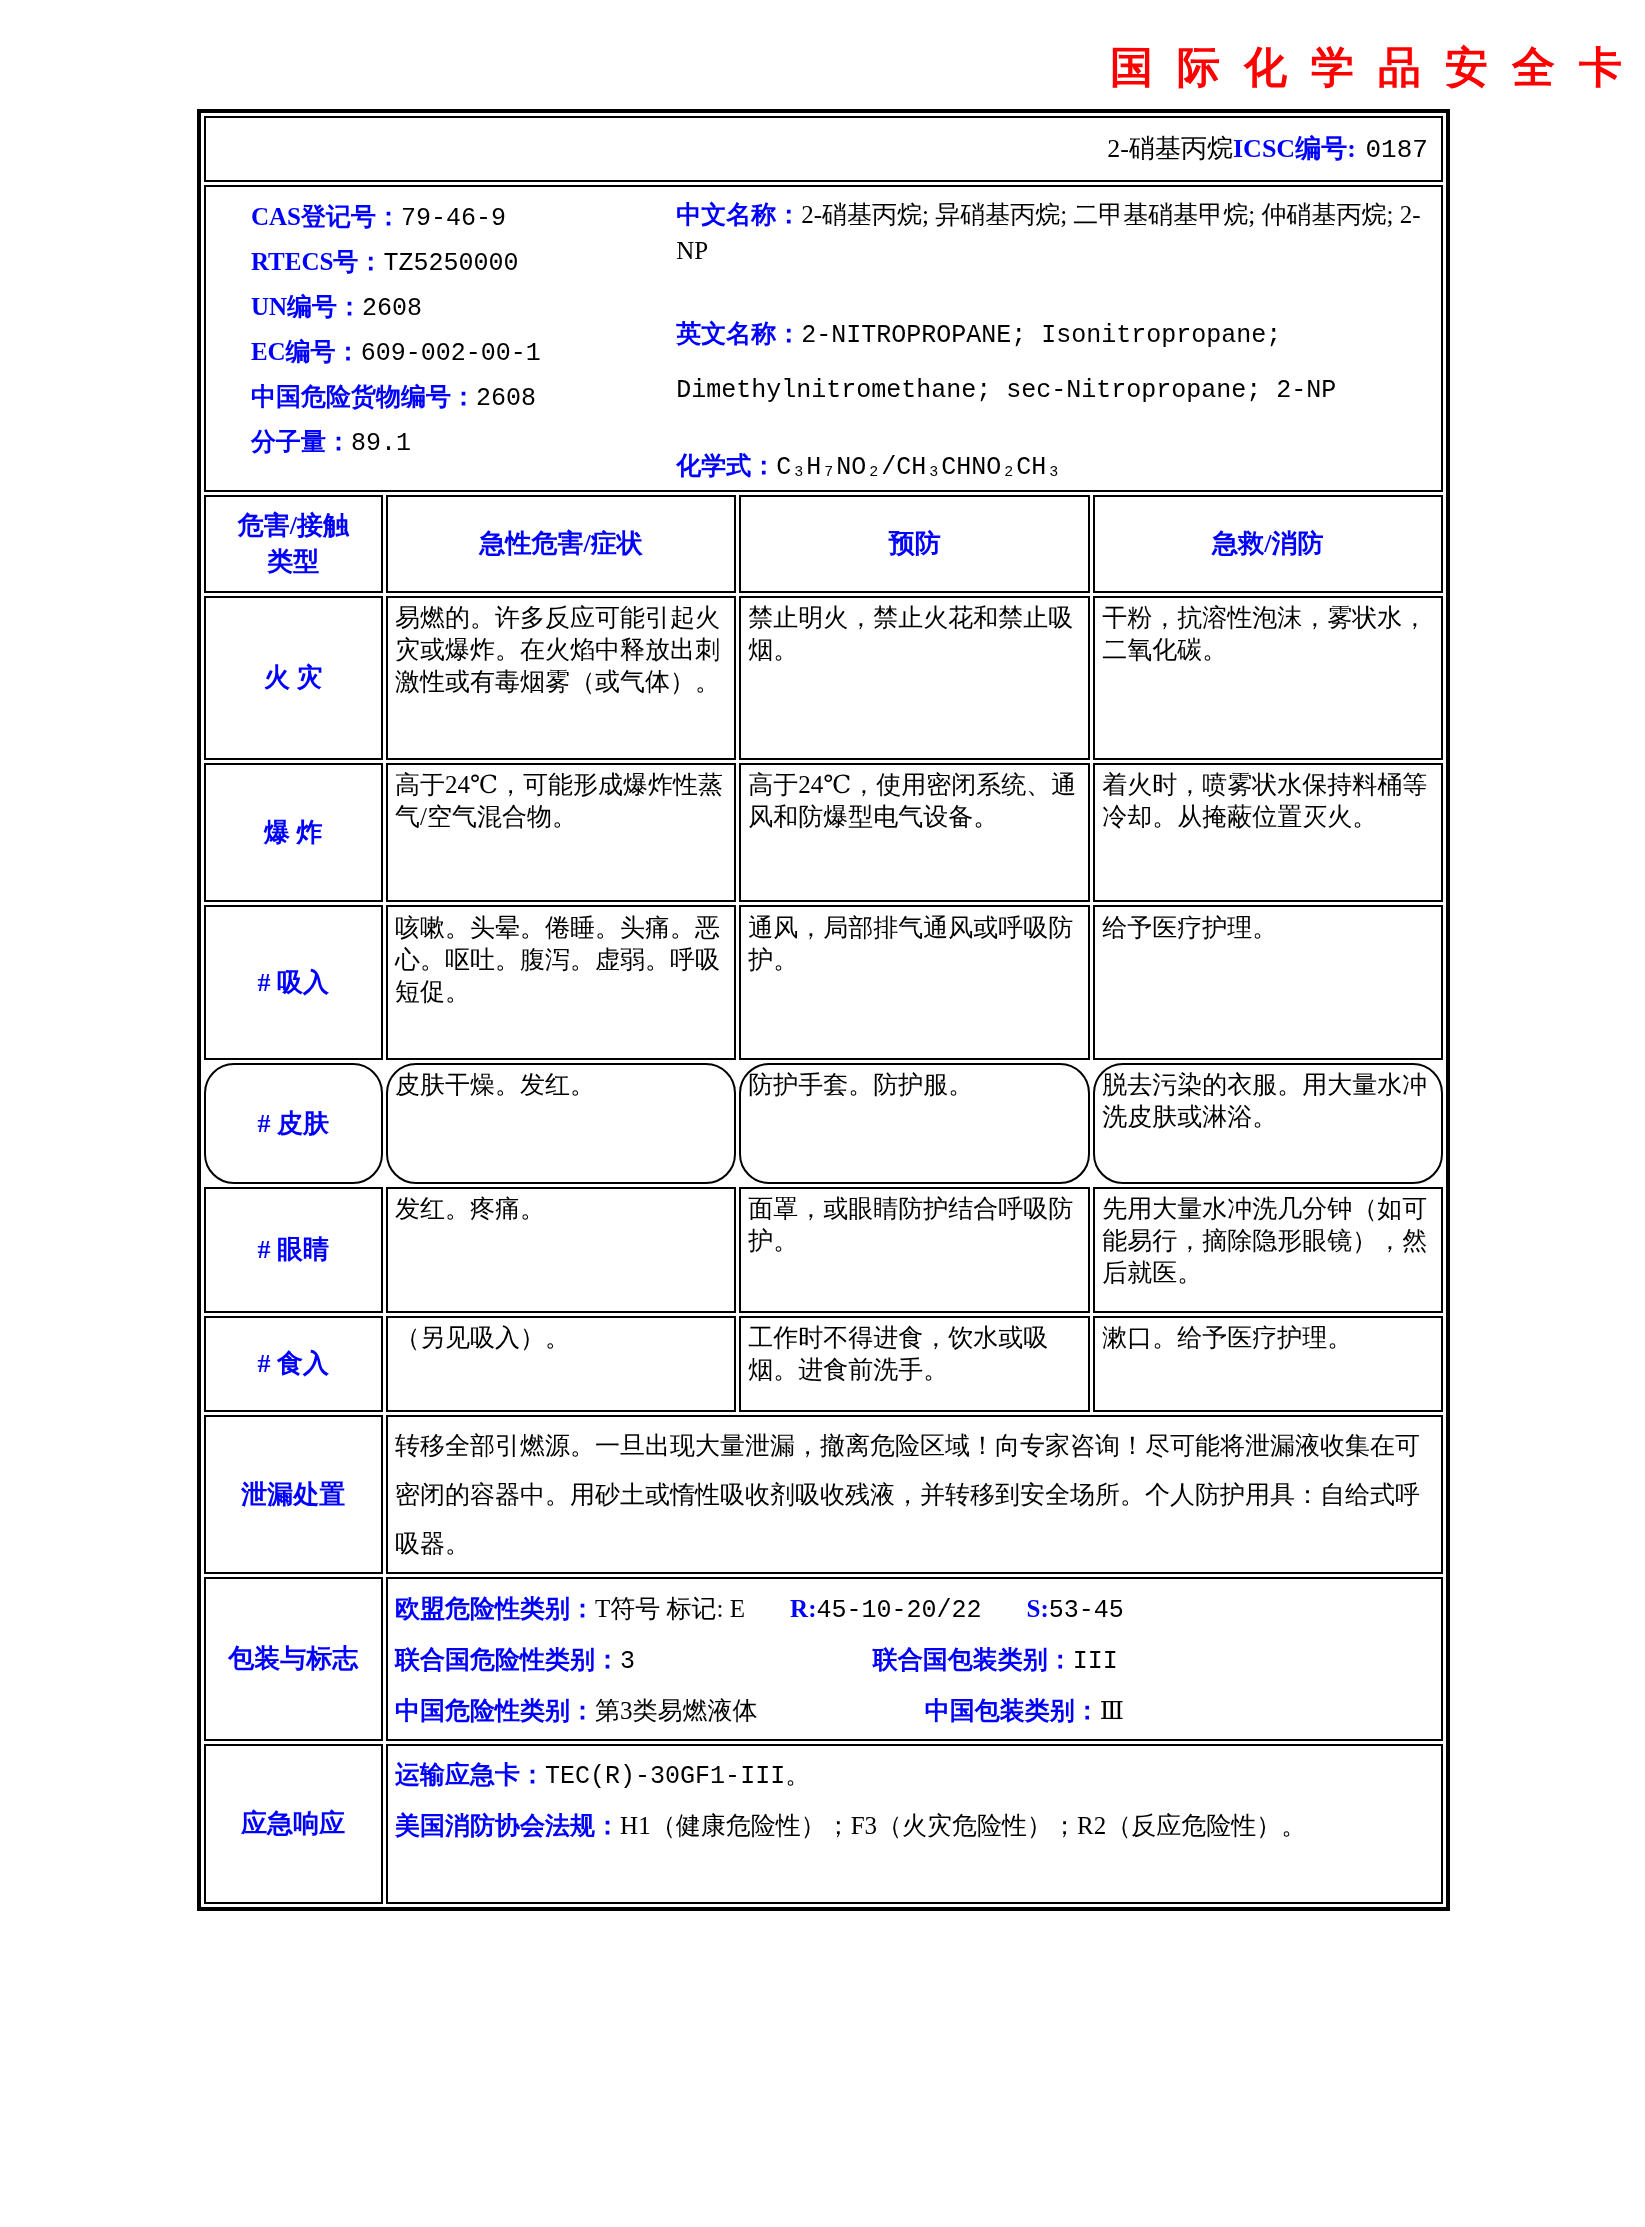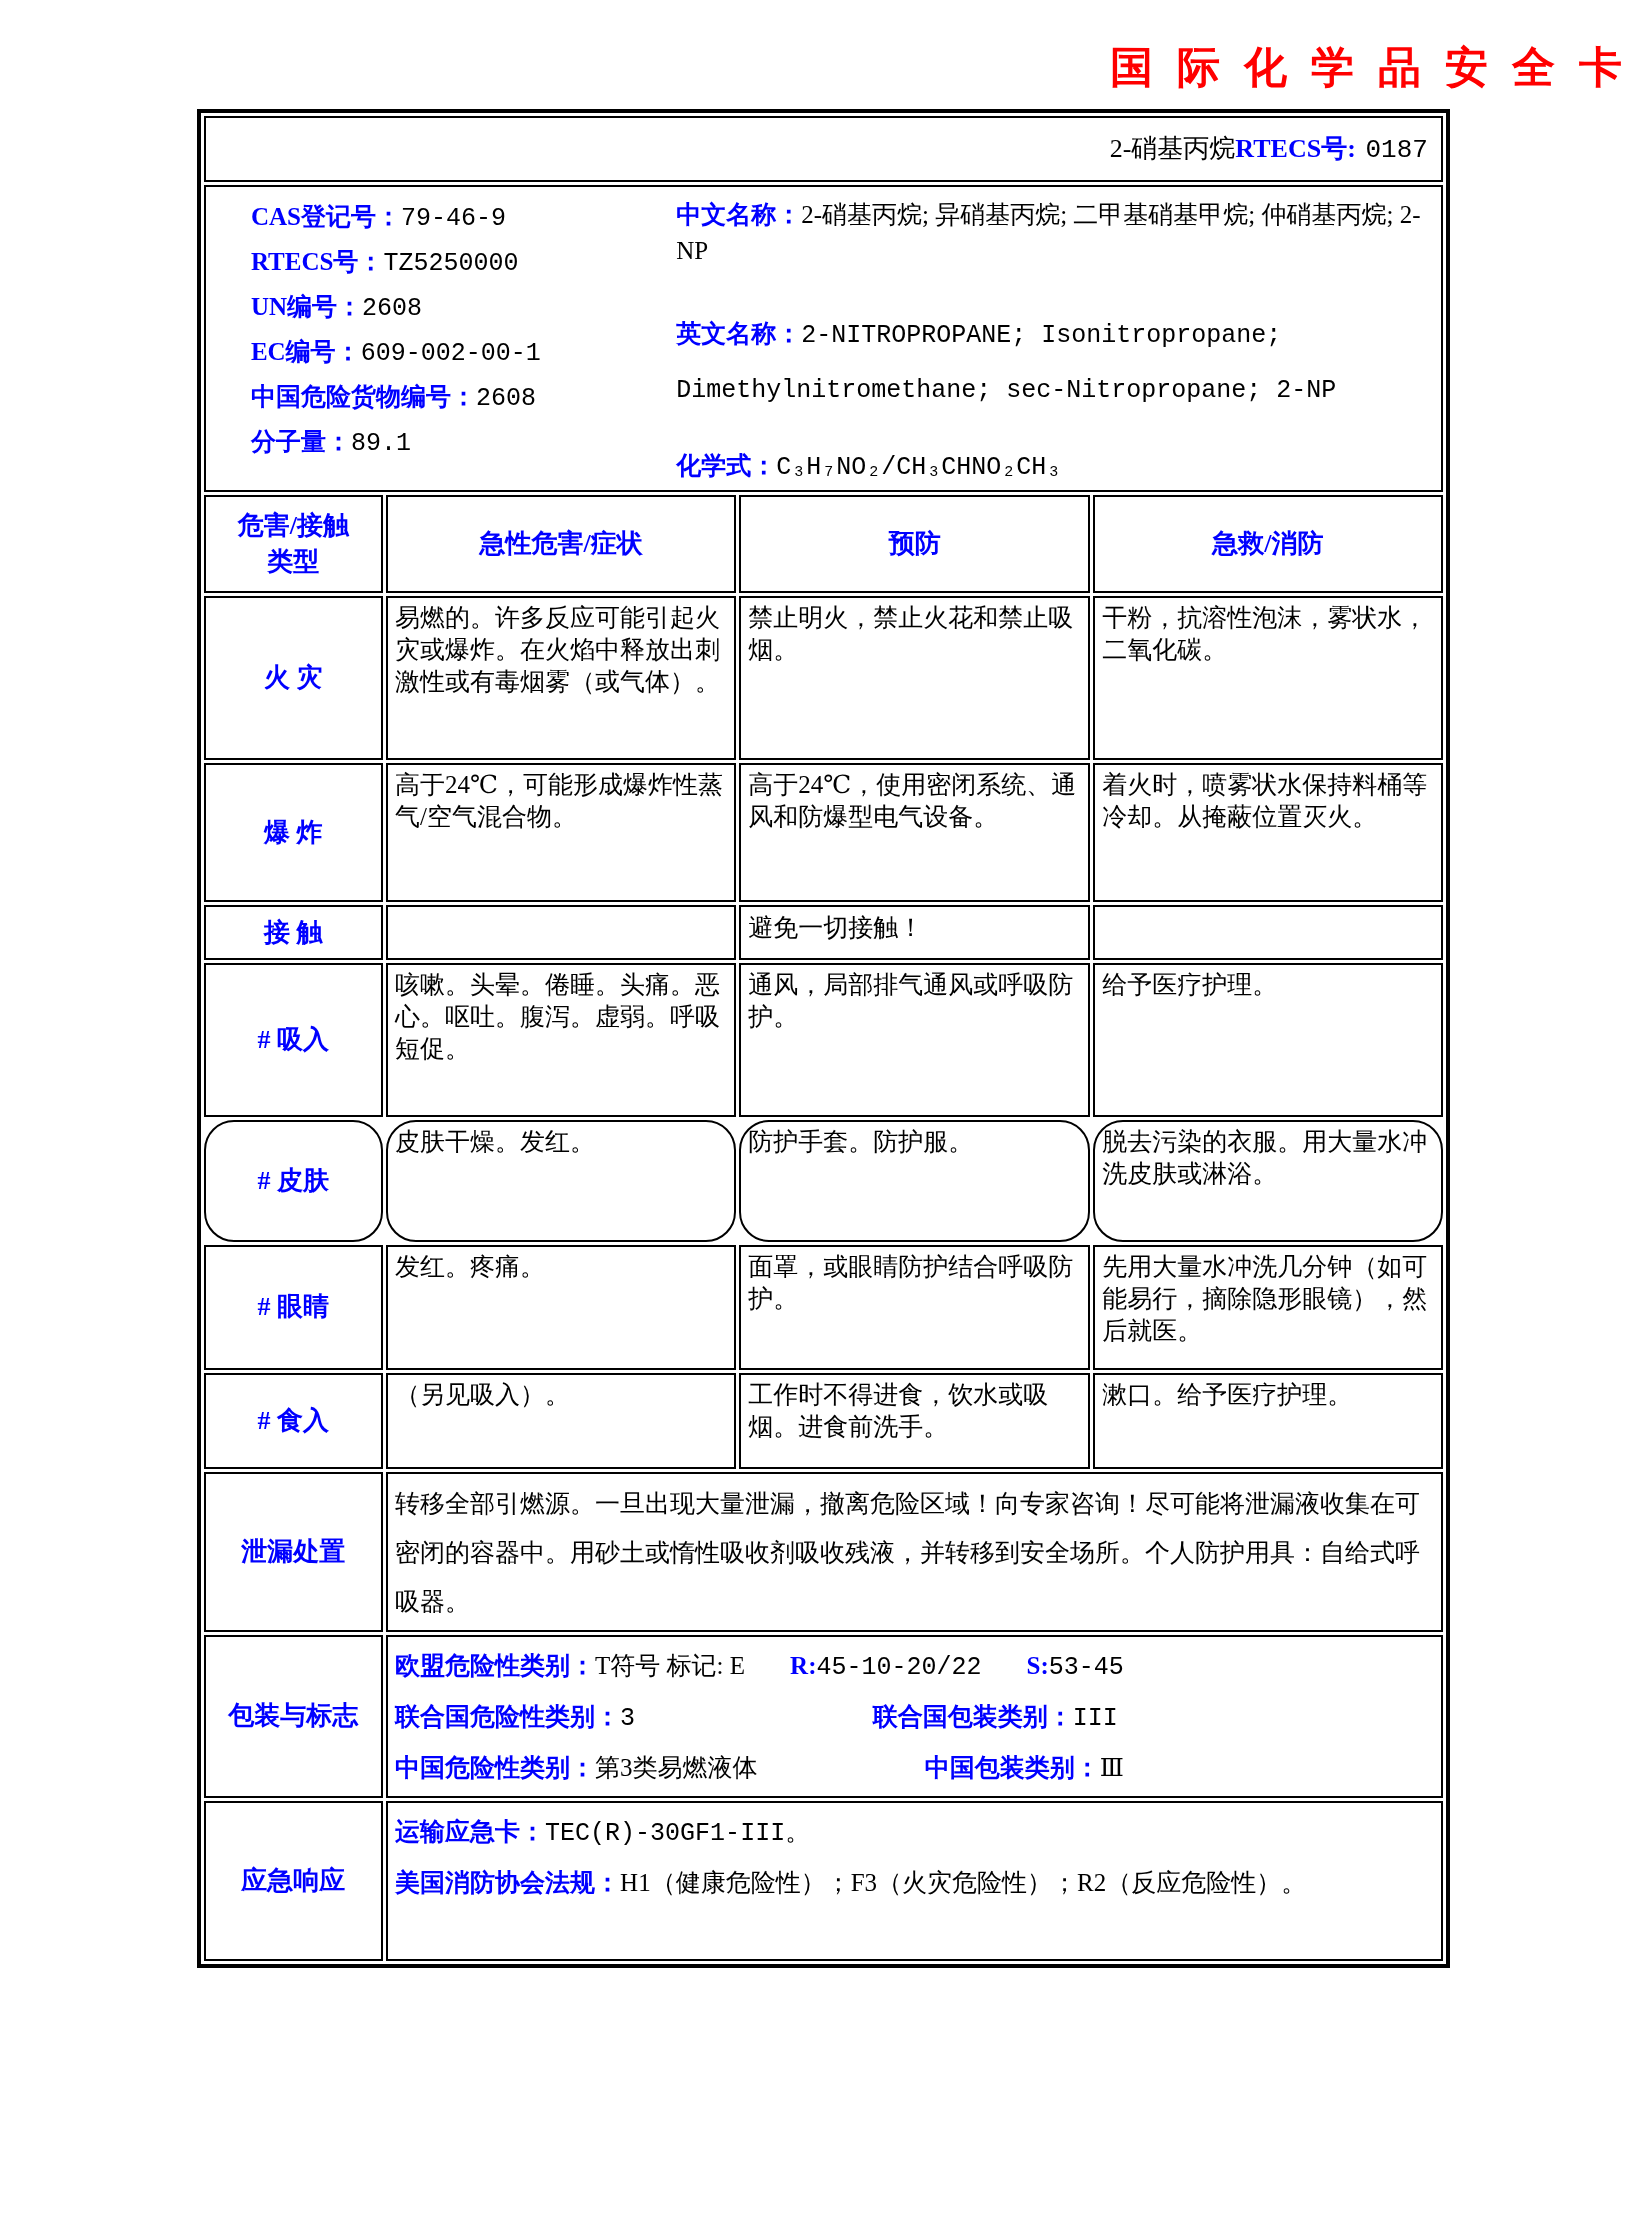--- a/index.html
+++ b/index.html
@@ -102,21 +102,21 @@
         <col class="c3">
         <col class="c4">
       </colgroup>
 
     <tbody>
         <tr class="r-name">
       <td colspan="4">
         <div class="namebar">
           <span>2-硝基丙烷</span>
           <span>
-            <span class="blue">RTECS号:</span><span class="lat icsc-num">0187</span>
+            <span class="blue">ICSC编号:</span><span class="lat icsc-num">0187</span>
           </span>
         </div>
       </td>
     </tr>
 
     <tr class="r-id">
       <td colspan="4">
         <div class="id-wrap">
           <div class="id-left">
             <div class="field"><span class="blue">CAS登记号：</span><span class="lat">79-46-9</span></div>
@@ -150,26 +150,20 @@
       <td>干粉，抗溶性泡沫，雾状水，二氧化碳。</td>
     </tr>
 
     <tr class="r-expl">
       <td class="lbl">爆 炸</td>
       <td>高于24℃，可能形成爆炸性蒸气/空气混合物。</td>
       <td>高于24℃，使用密闭系统、通风和防爆型电气设备。</td>
       <td>着火时，喷雾状水保持料桶等冷却。从掩蔽位置灭火。</td>
     </tr>
 
-    <tr class="r-cont">
-      <td class="lbl">接 触</td>
-      <td></td>
-      <td>避免一切接触！</td>
-      <td></td>
-    </tr>
 
     <tr class="r-inh">
       <td class="lbl"># 吸入</td>
       <td>咳嗽。头晕。倦睡。头痛。恶心。呕吐。腹泻。虚弱。呼吸短促。</td>
       <td>通风，局部排气通风或呼吸防护。</td>
       <td>给予医疗护理。</td>
     </tr>
 
     <tr class="r-skin">
       <td class="lbl"># 皮肤</td>

